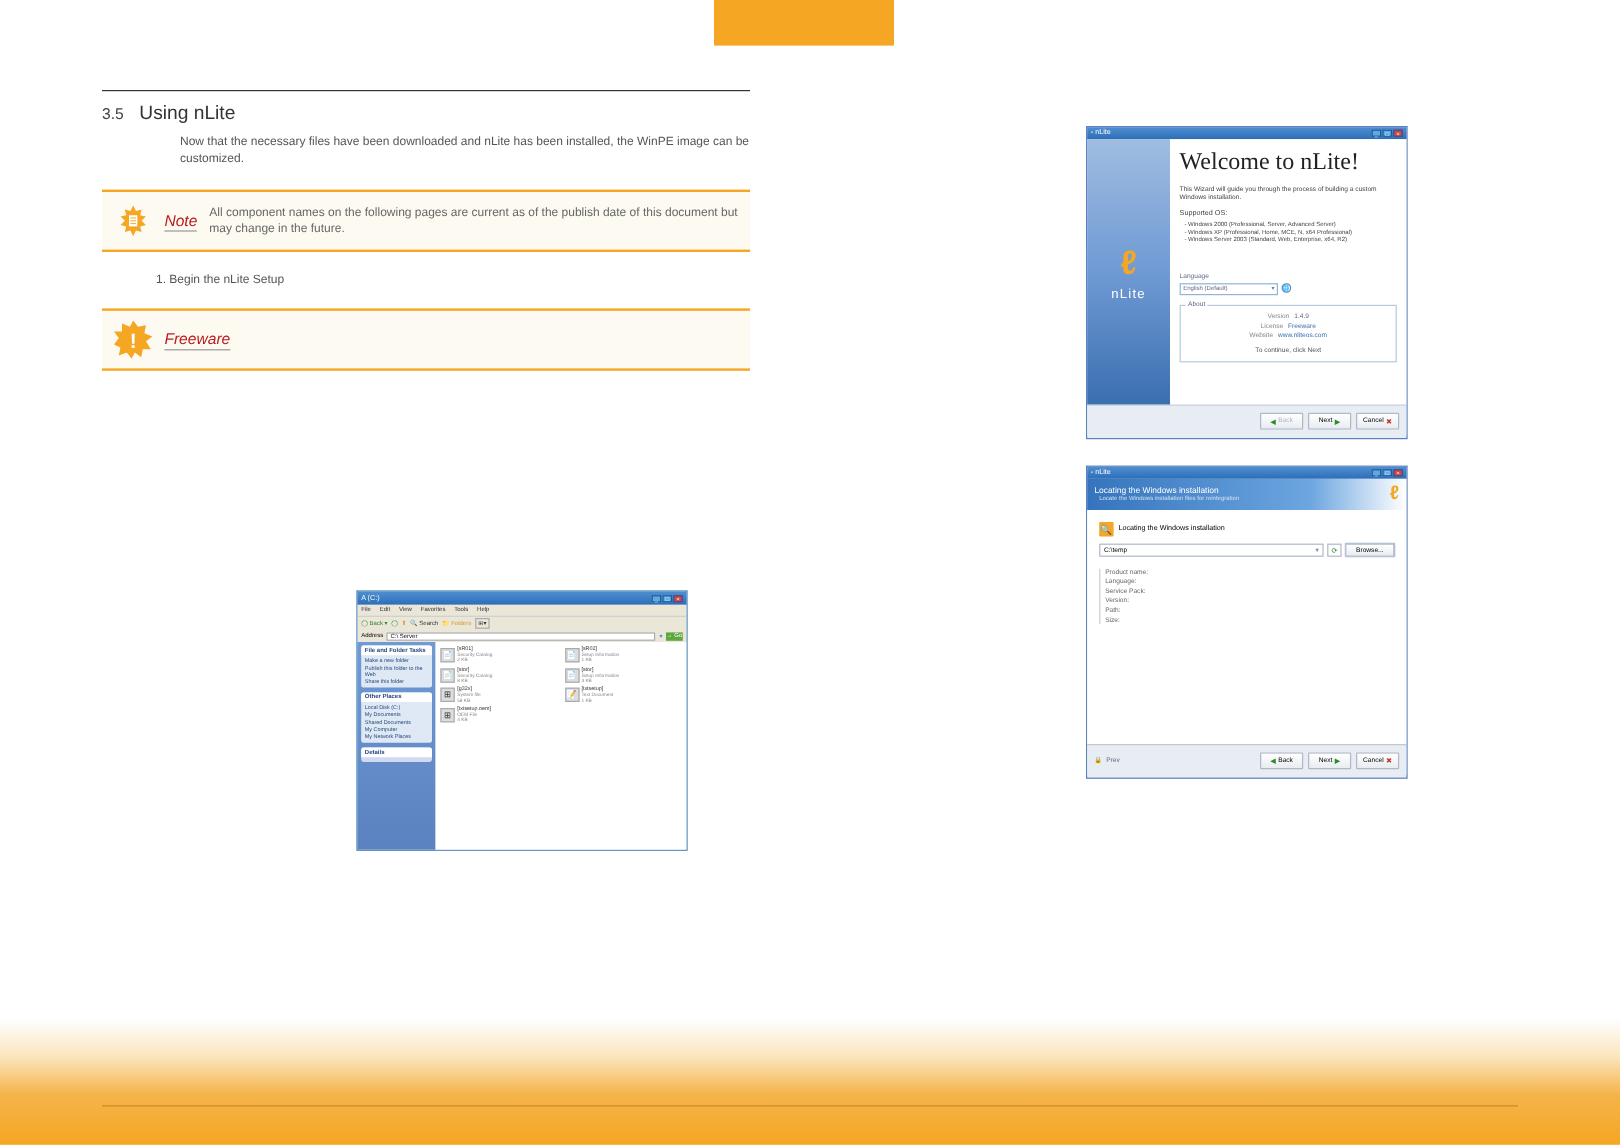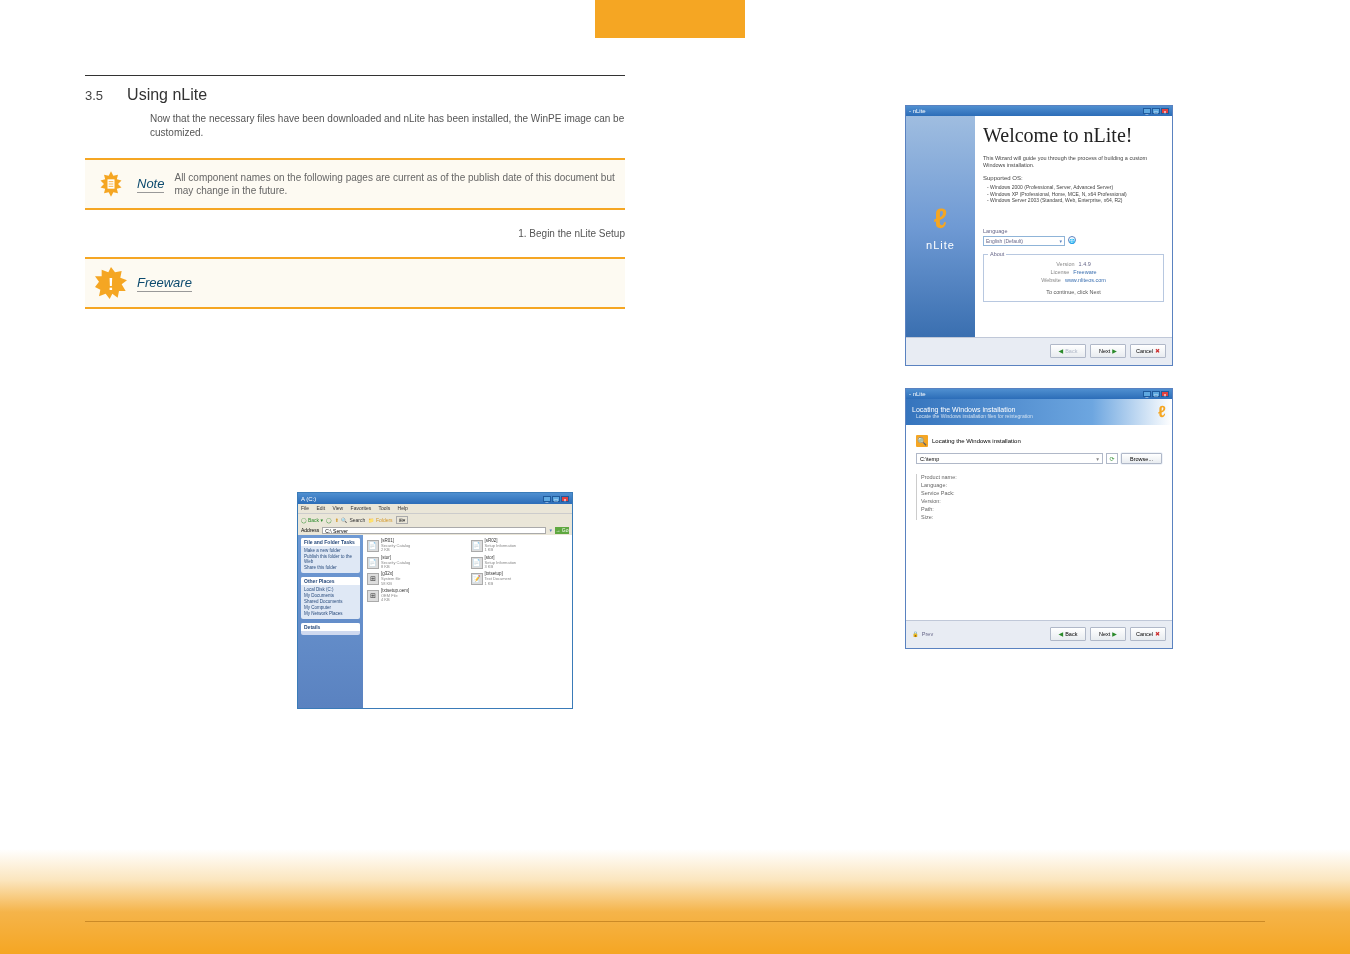--- a/index.html
+++ b/index.html
@@ -26,21 +26,21 @@
       width: 540px;
     }
     .hr-line {
       border-top: 1.5px solid #333;
       height: 1px;
       width: 540px;
     }
     .section-title-row {
       display: flex;
       align-items: baseline;
-      gap: 24px;
+      gap: 13px;
       margin-top: 10px;
     }
     .section-num {
       font-size: 13px;
       color: #444;
     }
     .section-title {
       font-size: 16px;
       color: #333;
     }
@@ -68,37 +68,36 @@
       display: flex;
       align-items: center;
       justify-content: center;
       font-size: 24px;
       color: #f5a623;
       margin-right: 8px;
     }
     .note-label, .warn-label {
       font-size: 13px;
       font-style: italic;
-      color: #0c4a6e;
+      color: #b91c1c;
       margin-right: 10px;
       border-bottom: 1px solid #999;
       padding-bottom: 1px;
       flex-shrink: 0;
     }
     .note-text, .warn-text {
       font-size: 10px;
       color: #666;
       line-height: 1.3;
     }
     .sub-numbered {
       font-size: 10px;
       color: #555;
       margin-top: 18px;
       margin-left: 45px;
-      text-align: right;
     }
     .sub-body {
       font-size: 10px;
       color: #555;
       margin-left: 65px;
       margin-top: 5px;
       line-height: 1.4;
     }
     .folder-shot {
       position: absolute;

